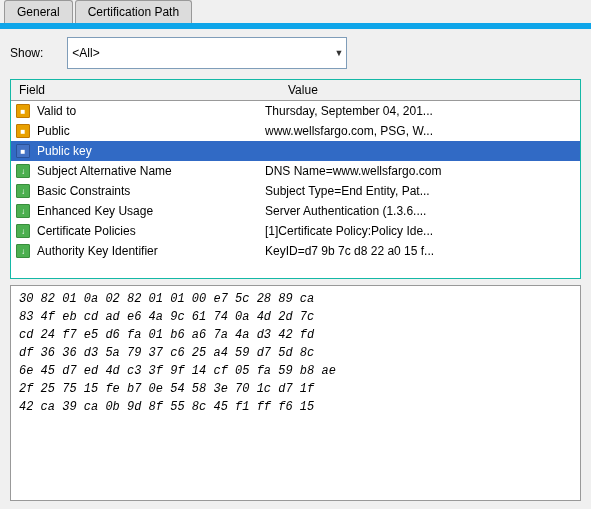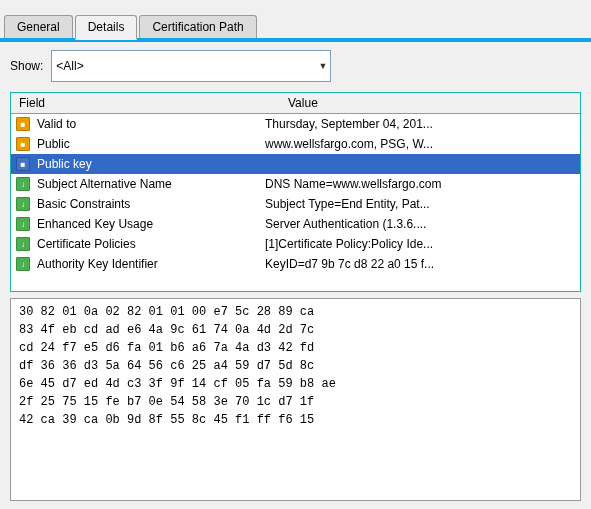--- a/index.html
+++ b/index.html
@@ -17,24 +17,24 @@
       height: 509px;
       background: #f0f0f0;
       display: flex;
       flex-direction: column;
     }
 
     
     .tab-bar {
       display: flex;
       align-items: flex-start;
-      padding-top: 15px;
+      padding-top: 0;
       padding-left: 4px;
       background: #f0f0f0;
-      border-bottom: 4px solid #0ea5e9;
+      border-bottom: 6px solid #0ea5e9;
       position: relative;
     }
 
     .tab {
       padding: 4px 12px;
       border: 1px solid #999;
       border-bottom: none;
       background: #dcdcdc;
       cursor: pointer;
       margin-right: 2px;
@@ -58,21 +58,21 @@
       display: flex;
       flex-direction: column;
       gap: 6px;
       overflow: hidden;
     }
 
     
     .show-row {
       display: flex;
       align-items: center;
-      gap: 8px;
+      gap: 24px;
       margin-bottom: 4px;
     }
 
     .show-label {
       color: #000;
     }
 
     .select-wrapper {
       position: relative;
       width: 280px;
@@ -243,20 +243,21 @@
     }
 
     .hex-body {
       flex: 1;
       overflow-y: auto;
       overflow-x: hidden;
       padding: 4px 8px;
       font-family: "Courier New", Courier, monospace;
       font-size: 12px;
       line-height: 1.5;
+      font-style: italic;
     }
 
     .hex-body::-webkit-scrollbar {
       width: 16px;
     }
     .hex-body::-webkit-scrollbar-track {
       background: #f0f0f0;
       border-left: 1px solid #ccc;
     }
     .hex-body::-webkit-scrollbar-thumb {
@@ -270,23 +271,20 @@
     }
   </style>
 </head>
 <body>
 
 <div class="window">
 
   <div class="tab-bar">
     <div class="tab">
       <span>General</span>
-    </div>
-    <div class="tab active">
-      <span>Details</span>
     </div>
     <div class="tab">
       <span>Certification Path</span>
     </div>
   </div>
 
   <div class="content">
 
     <div class="show-row">
       <span class="show-label">Show:</span>
@@ -371,21 +369,21 @@
           <span class="row-value-text">KeyID=d7 9b 7c d8 22 a0 15 f...</span>
         </div>
       </div>
     </div>
 
     <div class="hex-container">
       <div class="hex-body">
         <div class="hex-line">30 82 01 0a 02 82 01 01 00 e7 5c 28 89 ca</div>
         <div class="hex-line">83 4f eb cd ad e6 4a 9c 61 74 0a 4d 2d 7c</div>
         <div class="hex-line">cd 24 f7 e5 d6 fa 01 b6 a6 7a 4a d3 42 fd</div>
-        <div class="hex-line">df 36 36 d3 5a 64 56 c6 25 a4 59 d7 5d 8c</div>
+        <div class="hex-line">df 36 36 d3 5a 79 37 c6 25 a4 59 d7 5d 8c</div>
         <div class="hex-line">6e 45 d7 ed 4d c3 3f 9f 14 cf 05 fa 59 b8 ae</div>
         <div class="hex-line">2f 25 75 15 fe b7 0e 54 58 3e 70 1c d7 1f</div>
         <div class="hex-line">42 ca 39 ca 0b 9d 8f 55 8c 45 f1 ff f6 15</div>
       </div>
     </div>
 
   </div>
 </div>
 
 </body></html>

